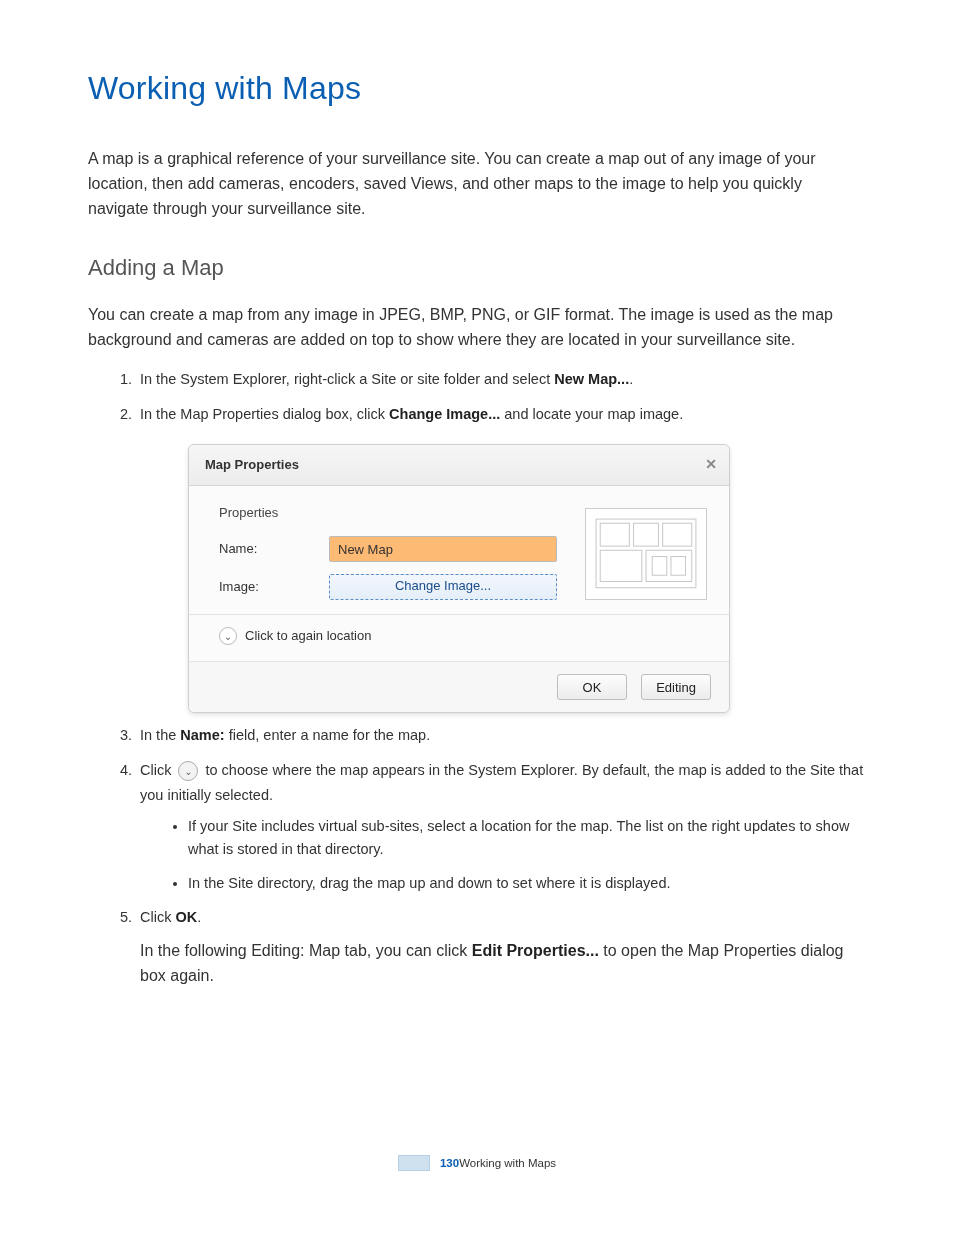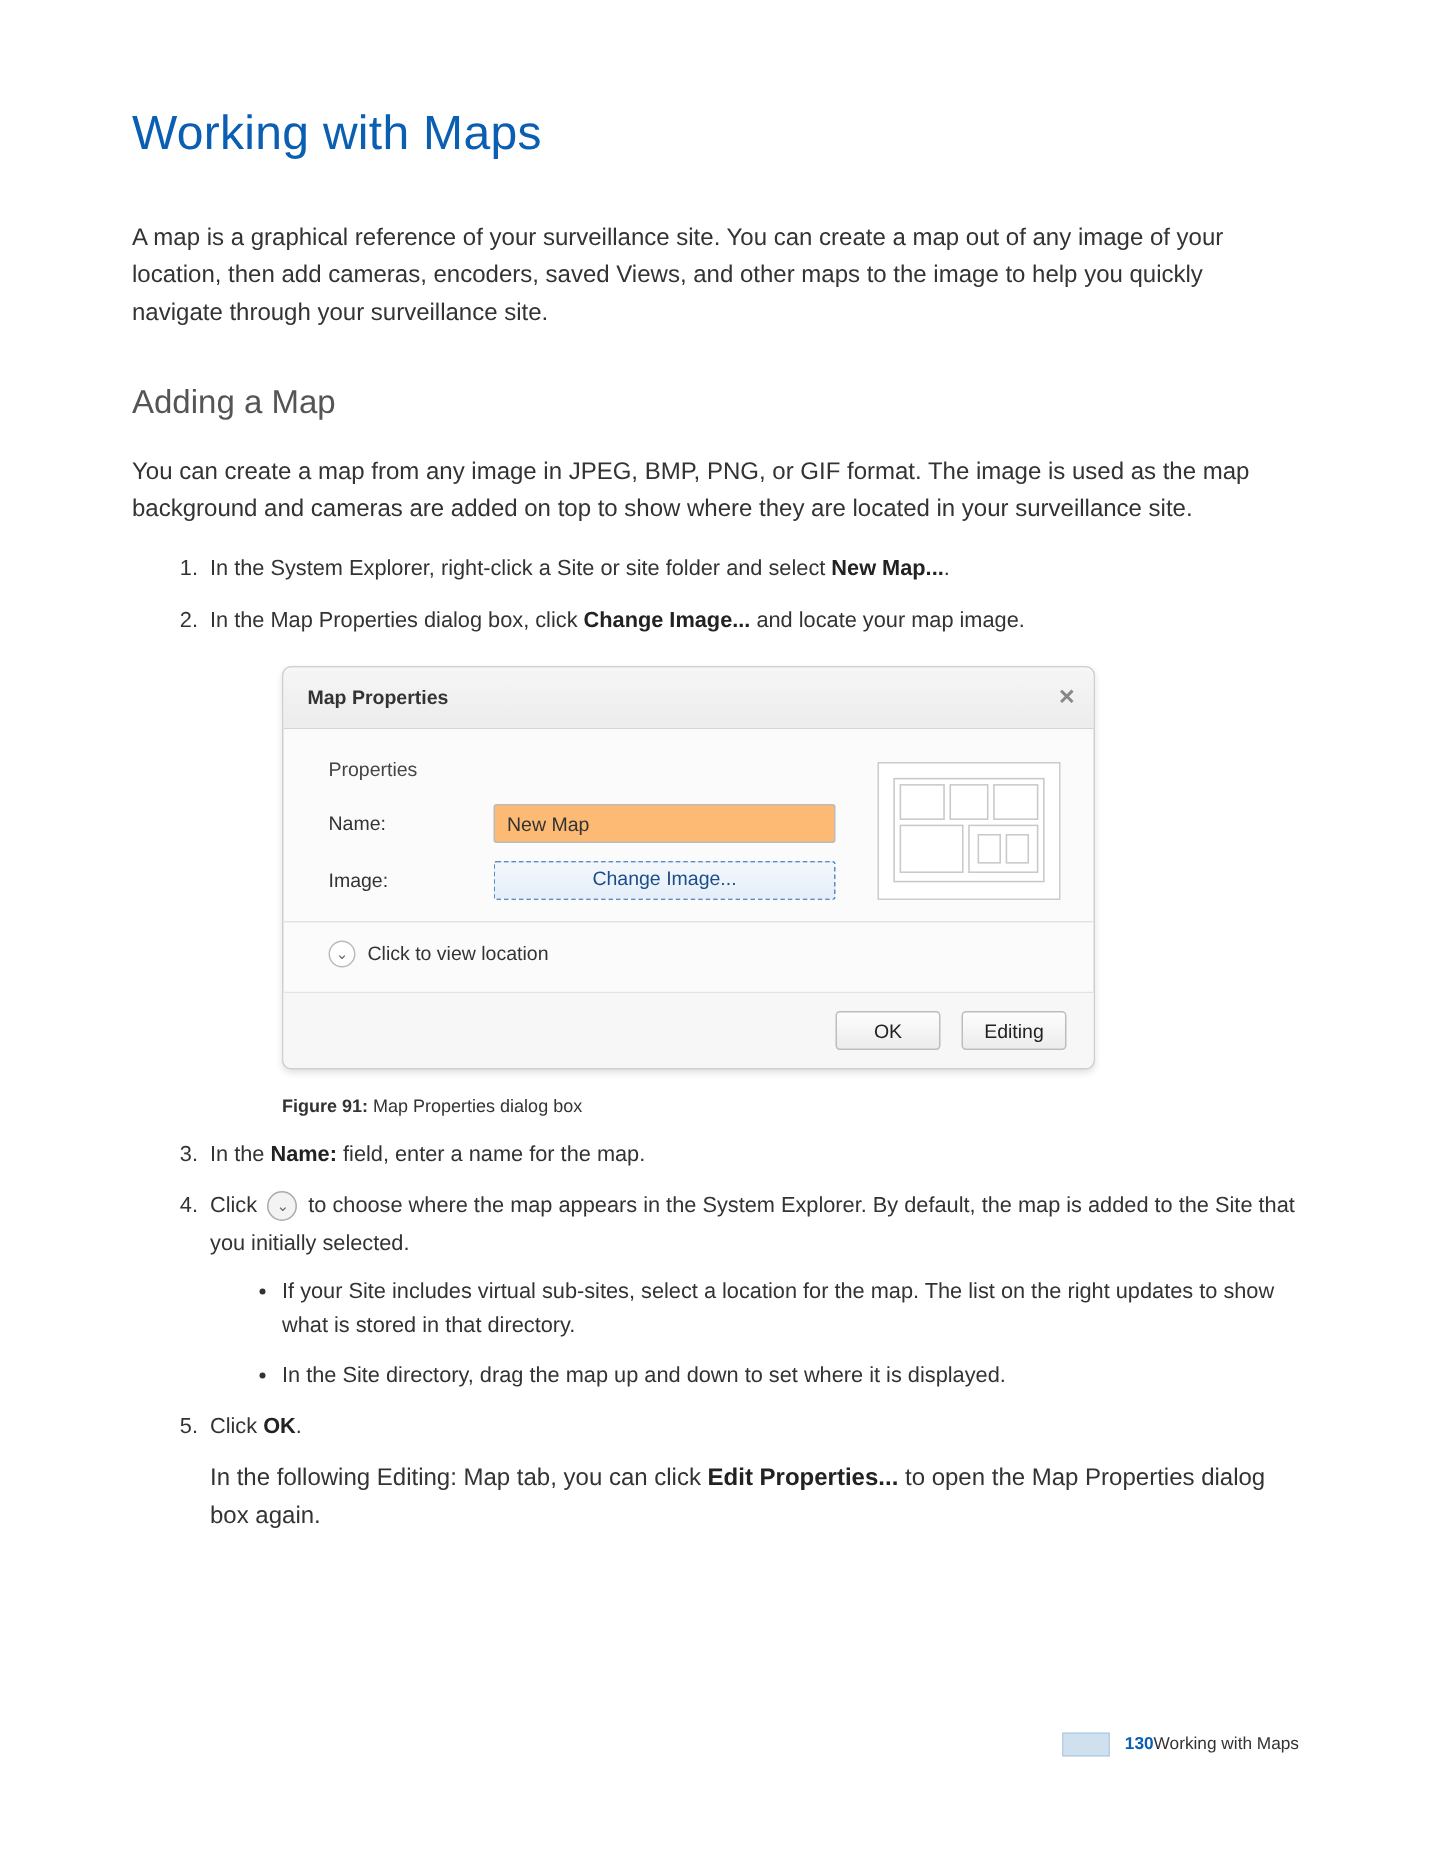--- a/index.html
+++ b/index.html
@@ -102,21 +102,21 @@
   .inline-chev{
     display:inline-flex;width:18px;height:18px;border:1px solid #aaa;
     border-radius:50%;align-items:center;justify-content:center;
     vertical-align:middle;font-size:10px;color:#666;margin:0 3px;
     background:#f3f3f3;
   }
 
   
   .page-footer{
     position:absolute;left:88px;right:88px;bottom:64px;
-    display:flex;justify-content:flex-end;align-items:center;
+    display:flex;justify-content:center;align-items:center;
     font-size:11.5px;color:#333;
   }
   .pg-left{display:flex;align-items:center;gap:10px;}
   .pg-block{width:30px;height:14px;background:#cfe0ef;border:1px solid #b7cfe4;}
   .pg-num{color:#0a5fb2;font-weight:600;}
 </style>
 </head>
 <body>
 
 <h1>Working with Maps</h1>
@@ -161,32 +161,29 @@
             <rect x="6" y="32" width="40" height="30"></rect>
             <rect x="50" y="32" width="44" height="30"></rect>
             <rect x="56" y="38" width="14" height="18"></rect>
             <rect x="74" y="38" width="14" height="18"></rect>
           </svg>
         </div>
 
         <hr class="dlg-sep">
         <div class="expand-row">
           <span class="chev">⌄</span>
-          <span>Click to view location</span>
+          <span>Click to again location</span>
         </div>
       </div>
       <div class="dlg-footer">
         <button class="dlg-btn">OK</button>
         <button class="dlg-btn">Editing</button>
       </div>
     </div>
 
-    <div class="figcap">
-      <span class="figno">Figure 91:</span><span> Map Properties dialog box</span>
-    </div>
   </li>
 
   <li>
     <span>In the </span><b>Name:</b><span> field, enter a name for the map.</span>
   </li>
 
   <li>
     <span>Click </span><span class="inline-chev">⌄</span><span> to choose where the map appears in the System Explorer. By default, the map is added to the Site that you initially selected.</span>
     <ul class="sub">
       <li>If your Site includes virtual sub-sites, select a location for the map. The list on the right updates to show what is stored in that directory.</li>

